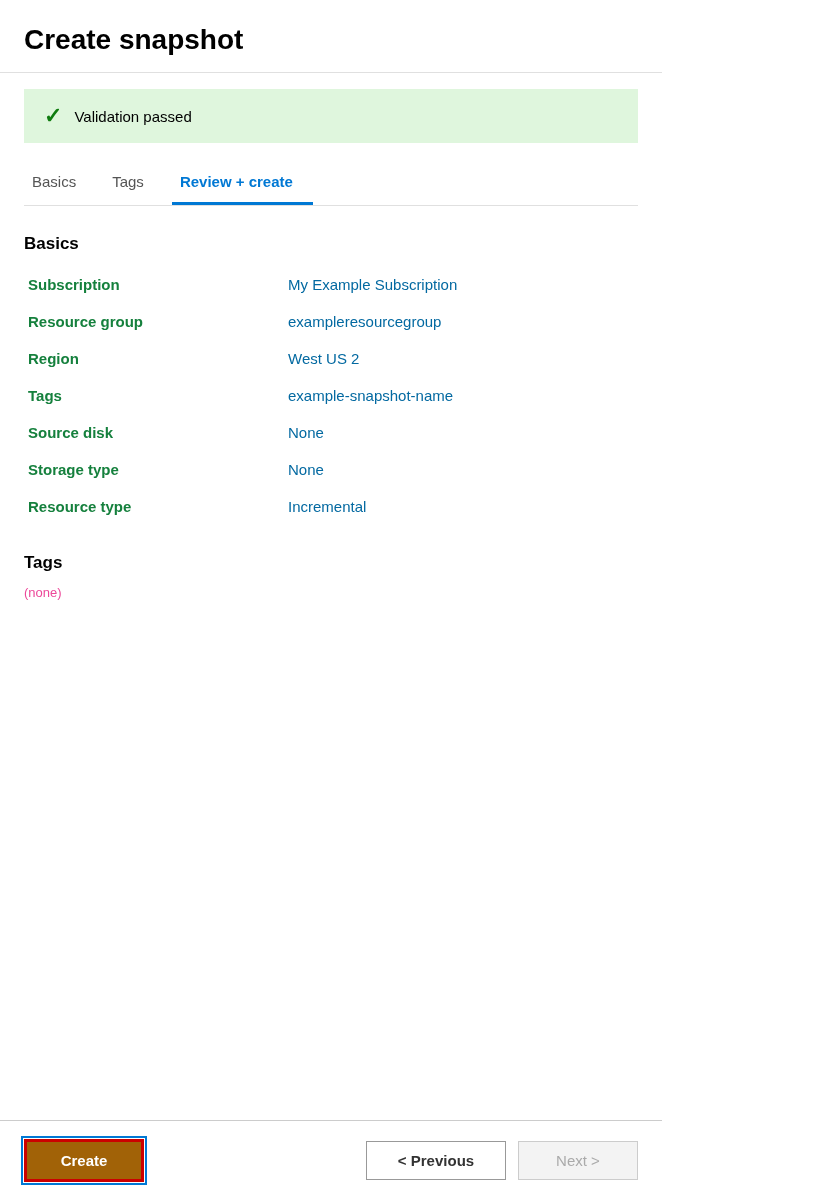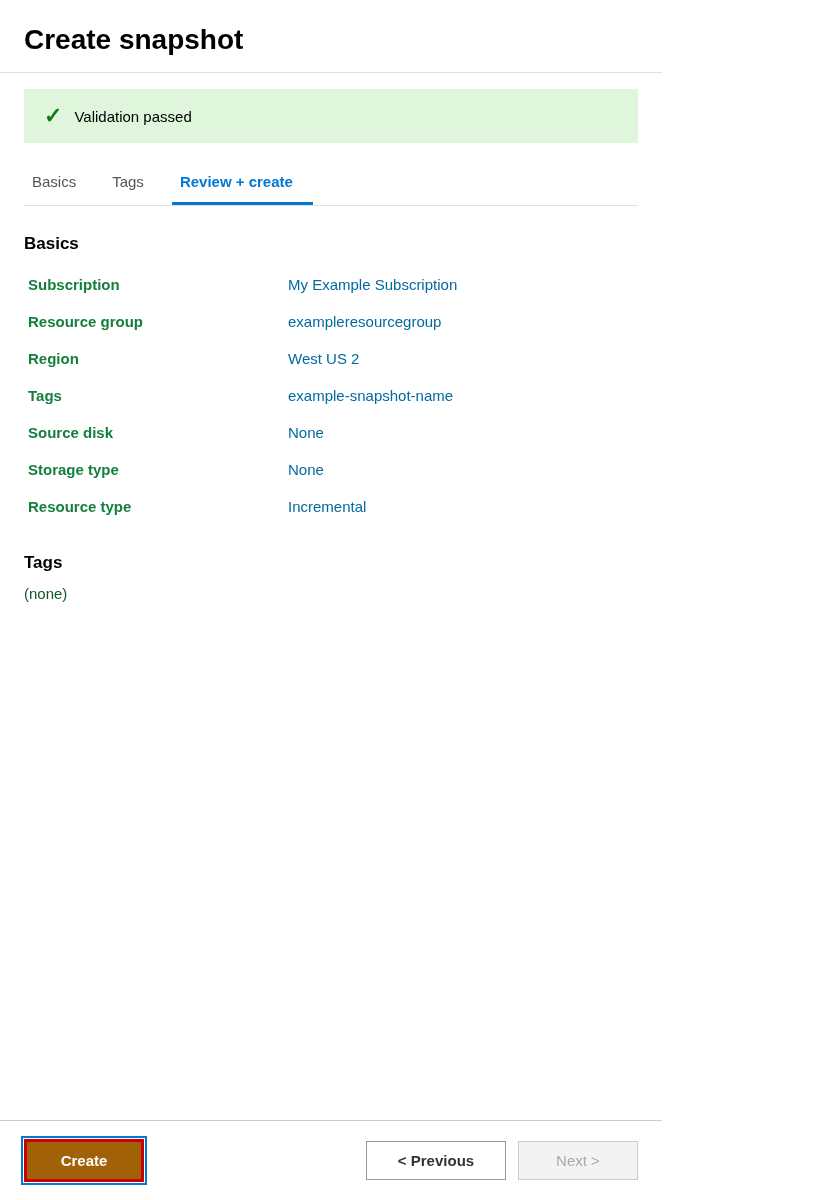--- a/index.html
+++ b/index.html
@@ -116,22 +116,22 @@
       width: 260px;
       font-weight: 700;
     }
 
     .details-table td:last-child {
       color: #0369a1;
       font-weight: 400;
     }
 
     .tags-none {
-      font-size: 15px;
-      color: #14532d;
+      font-size: 13px;
+      color: #ec4899;
       margin-top: 4px;
       margin-bottom: 12px;
     }
 
     .footer-bar {
       border-top: 1px solid #cccccc;
       padding: 18px 24px;
       display: flex;
       align-items: center;
       gap: 12px;

